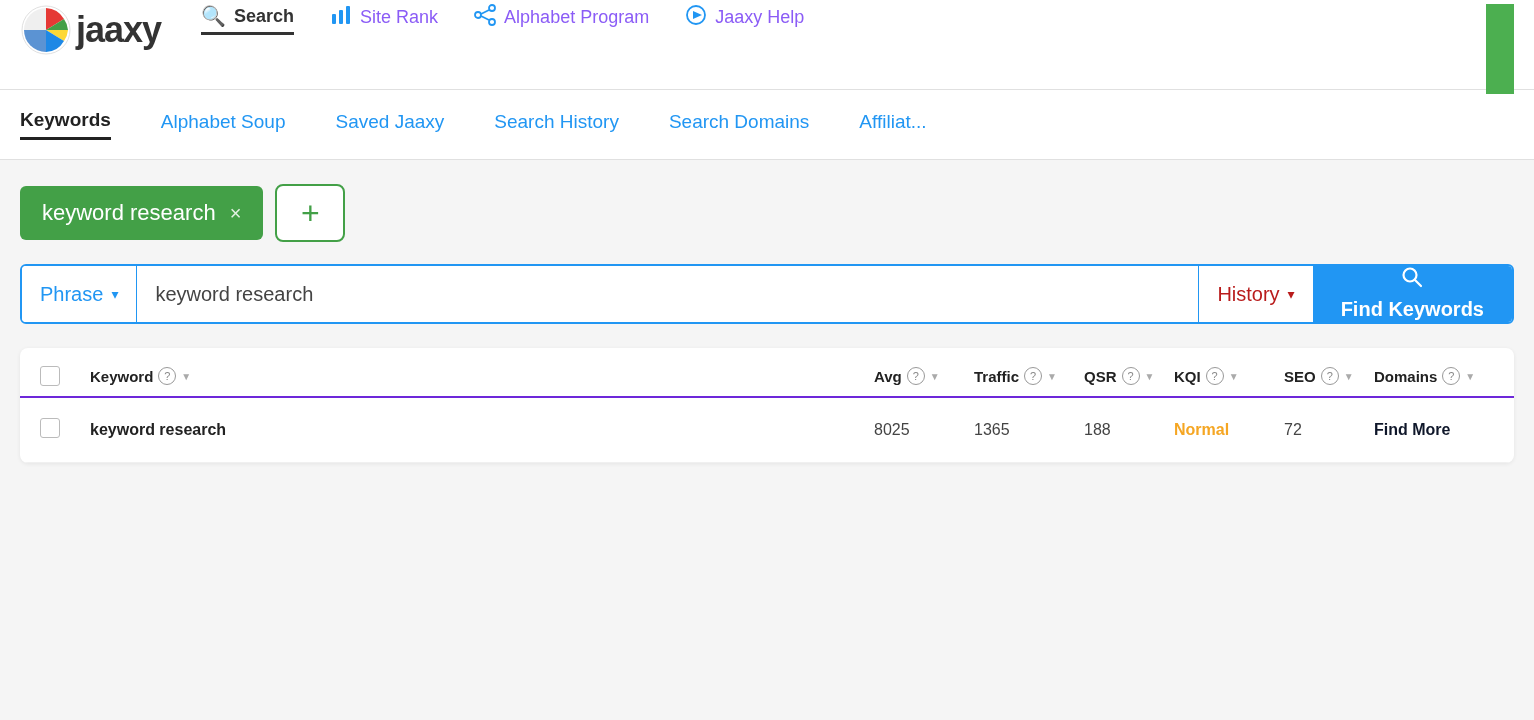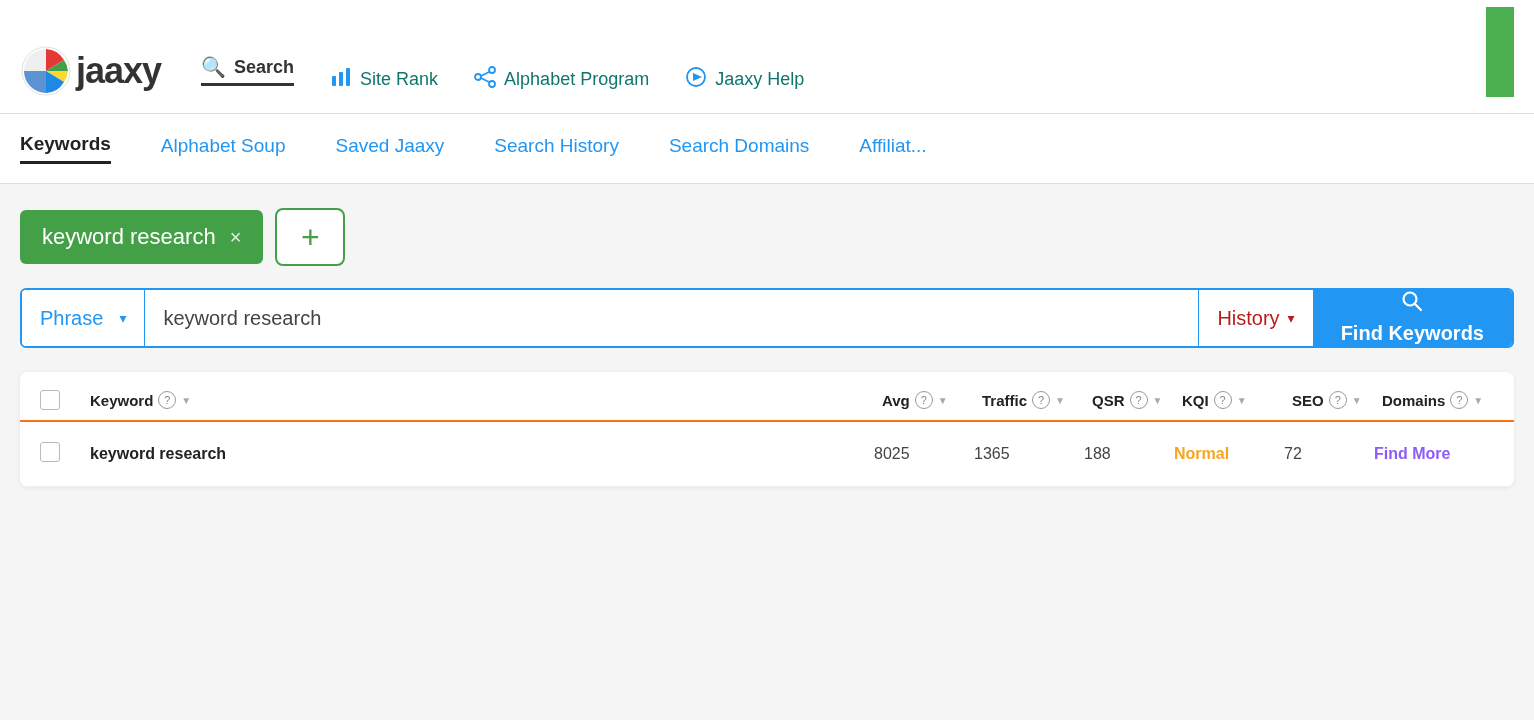--- a/index.html
+++ b/index.html
@@ -1,23 +1,23 @@
 <!DOCTYPE html>
 <html><head>
   <meta charset="utf-8">
   <style>
     * { box-sizing: border-box; margin: 0; padding: 0; }
     body { font-family: 'Segoe UI', Arial, sans-serif; background: #fff; color: #333; }
 
     
     .top-nav {
       display: flex;
-      align-items: flex-end;
-      padding: 16px 20px;
-      height: 114px;
+      align-items: flex-start;
+      padding: 4px 20px;
+      height: 90px;
       border-bottom: 1px solid #e0e0e0;
       background: #fff;
     }
     .logo {
       display: flex;
       align-items: center;
       margin-right: 40px;
     }
     .logo-icon {
       width: 52px;
@@ -43,21 +43,21 @@
       font-size: 18px;
       color: #333;
       cursor: pointer;
       text-decoration: none;
       padding-bottom: 4px;
     }
     .nav-item.active {
       border-bottom: 3px solid #333;
       font-weight: 600;
     }
-    .nav-item.blue { color: #0f766e; margin-top: 22px; }
+    .nav-item.blue { color: #8b5cf6; }
     .nav-item-icon {
       font-size: 20px;
     }
     .green-bar {
       width: 28px;
       height: 90px;
       background: #4caf50;
       margin-left: 20px;
     }
 
@@ -141,21 +141,21 @@
       height: 60px;
     }
     .search-bar-phrase {
       display: flex;
       align-items: center;
       padding: 0 18px;
       font-size: 20px;
       color: #2196f3;
       border-right: 1px solid #2196f3;
       cursor: pointer;
-      gap: 16px;
+      gap: 8px;
       white-space: nowrap;
       background: #fff;
     }
     .search-bar-input {
       flex: 1;
       border: none;
       outline: none;
       font-size: 20px;
       padding: 0 18px;
       color: #444;
@@ -195,22 +195,22 @@
     
     .table-container {
       background: #fff;
       border-radius: 8px;
       overflow: hidden;
       box-shadow: 0 1px 4px rgba(0,0,0,0.07);
     }
     .table-header {
       display: grid;
       grid-template-columns: 50px 1fr 100px 110px 90px 110px 90px 120px;
-      padding: 18px 12px 10px 20px;
-      border-bottom: 2px solid #f97316;
+      padding: 18px 20px 10px 20px;
+      border-bottom: 2px solid #6d28d9;
       align-items: center;
     }
     .th {
       font-size: 15px;
       font-weight: 700;
       color: #222;
       display: flex;
       align-items: center;
       gap: 5px;
     }
@@ -245,21 +245,21 @@
     .td.keyword {
       font-weight: 700;
       color: #222;
       font-size: 16px;
     }
     .td.normal {
       color: #f5a623;
       font-weight: 600;
     }
     .td.find-more {
-      color: #8b5cf6;
+      color: #0f172a;
       font-weight: 600;
       cursor: pointer;
     }
     .checkbox {
       width: 20px;
       height: 20px;
       border: 1.5px solid #bbb;
       border-radius: 3px;
       display: inline-block;
       background: #fff;

